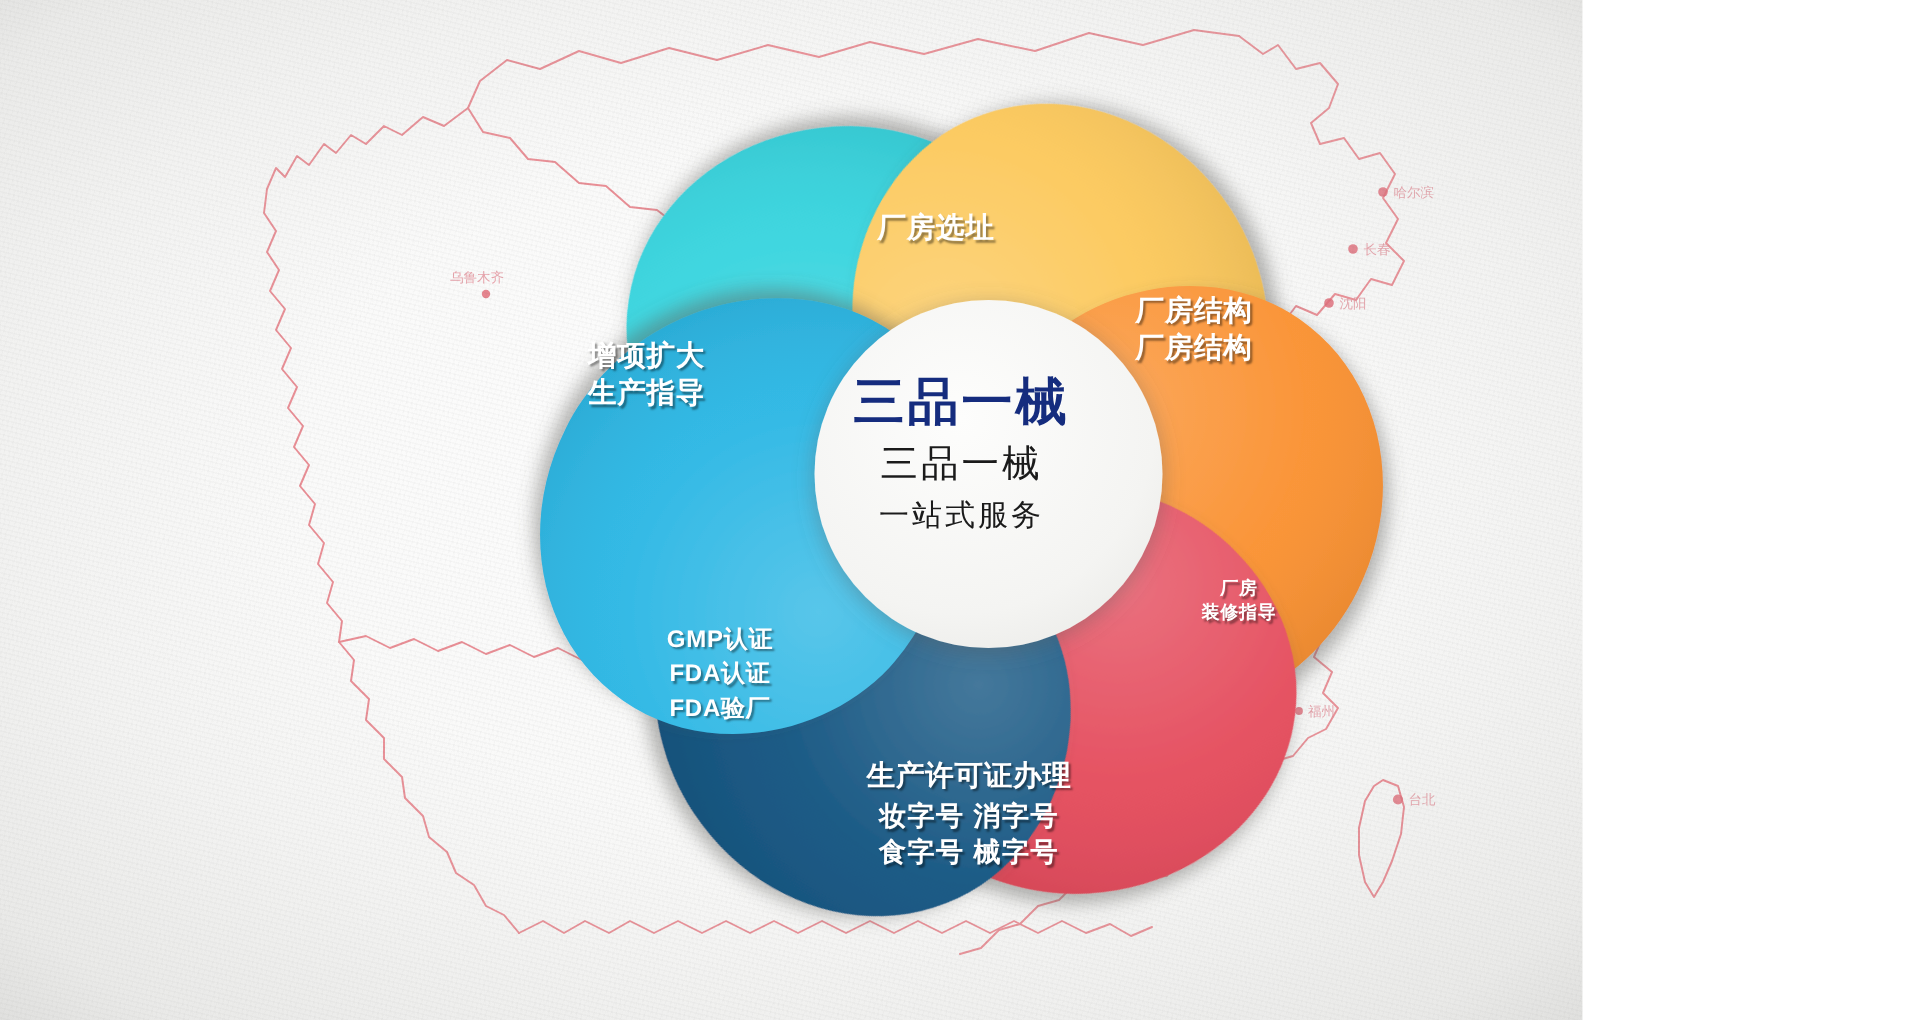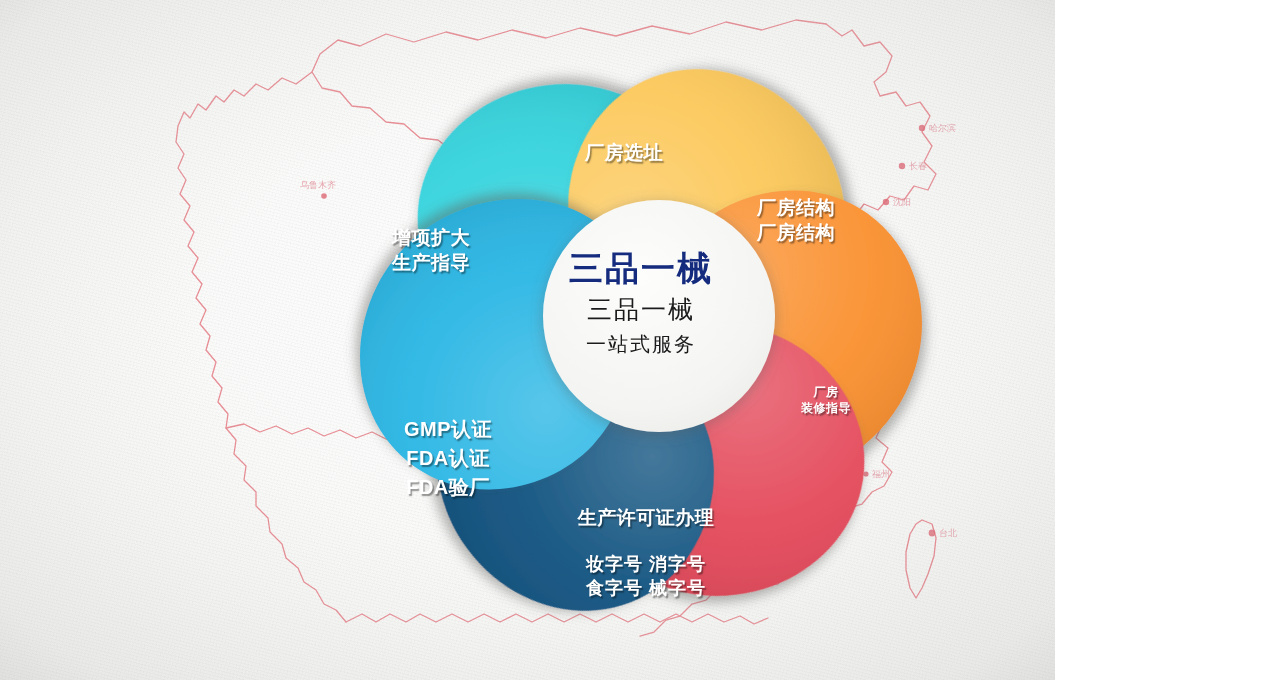--- a/index.html
+++ b/index.html
@@ -86,21 +86,21 @@
     text-shadow: 1.5px 1.8px 1.4px rgba(0,0,0,.42);
     white-space: nowrap;
     user-select: none;
   }
   .pl-teal   { left: 243px; top: 160px; width: 200px; font-size: 19px; }
   .pl-amber  { left: 420px; top: 215px; width: 190px; font-size: 19px; }
   .pl-orange { left: 455px; top: 405px; width: 180px; font-size: 12px; }
   .pl-red    { left: 250px; top: 525px; width: 230px; }
   .pl-red .big   { font-size: 19px; }
   .pl-red .small { font-size: 18px; font-weight: bold; letter-spacing: 1px; }
-  .pl-navy   { left: 72px; top: 435px; width: 190px; font-size: 20px;
+  .pl-navy   { left: 104px; top: 435px; width: 190px; font-size: 16px;
                font-family: "Liberation Sans","DejaVu Sans",sans-serif; line-height: 1.45; }
   .pl-blue   { left: 55px; top: 245px; width: 190px; font-size: 19px; font-family: Liberation Serif, serif; }
 
   
   #center-text {
     position: absolute;
     left: 215px; top: 268px;
     width: 290px;
     text-align: center;
     user-select: none;
@@ -360,21 +360,21 @@
       <div>厂房结构</div>
     </div>
 
     <div class="petal-label pl-orange">
       <div>厂房</div>
       <div>装修指导</div>
     </div>
 
     <div class="petal-label pl-red">
       <div class="big">生产许可证办理</div>
-      <div class="small" style="margin-top:23px">妆字号  消字号</div>
+      <div class="small" style="margin-top:3px">妆字号  消字号</div>
       <div class="small">食字号  械字号</div>
     </div>
 
     <div class="petal-label pl-navy">
       <div>GMP认证</div>
       <div>FDA认证</div>
       <div>FDA验厂</div>
     </div>
 
     <div class="petal-label pl-blue">

